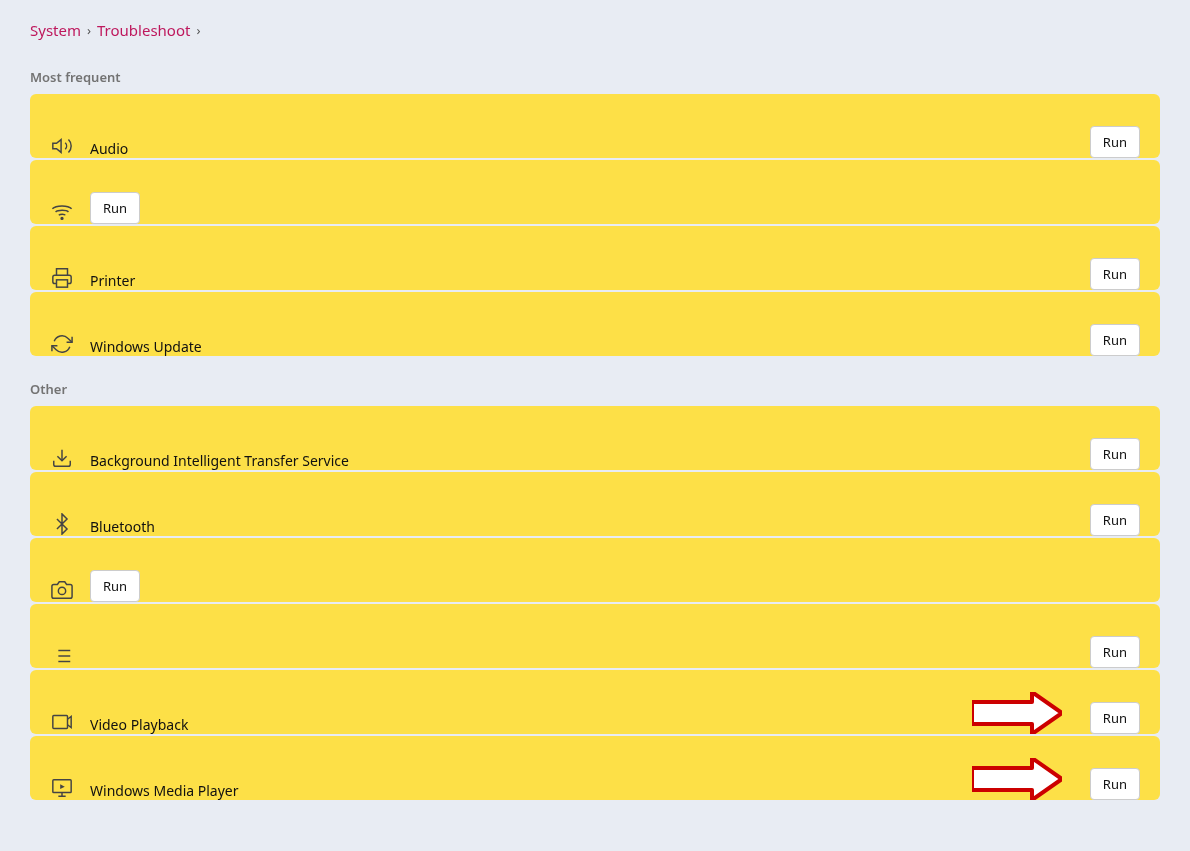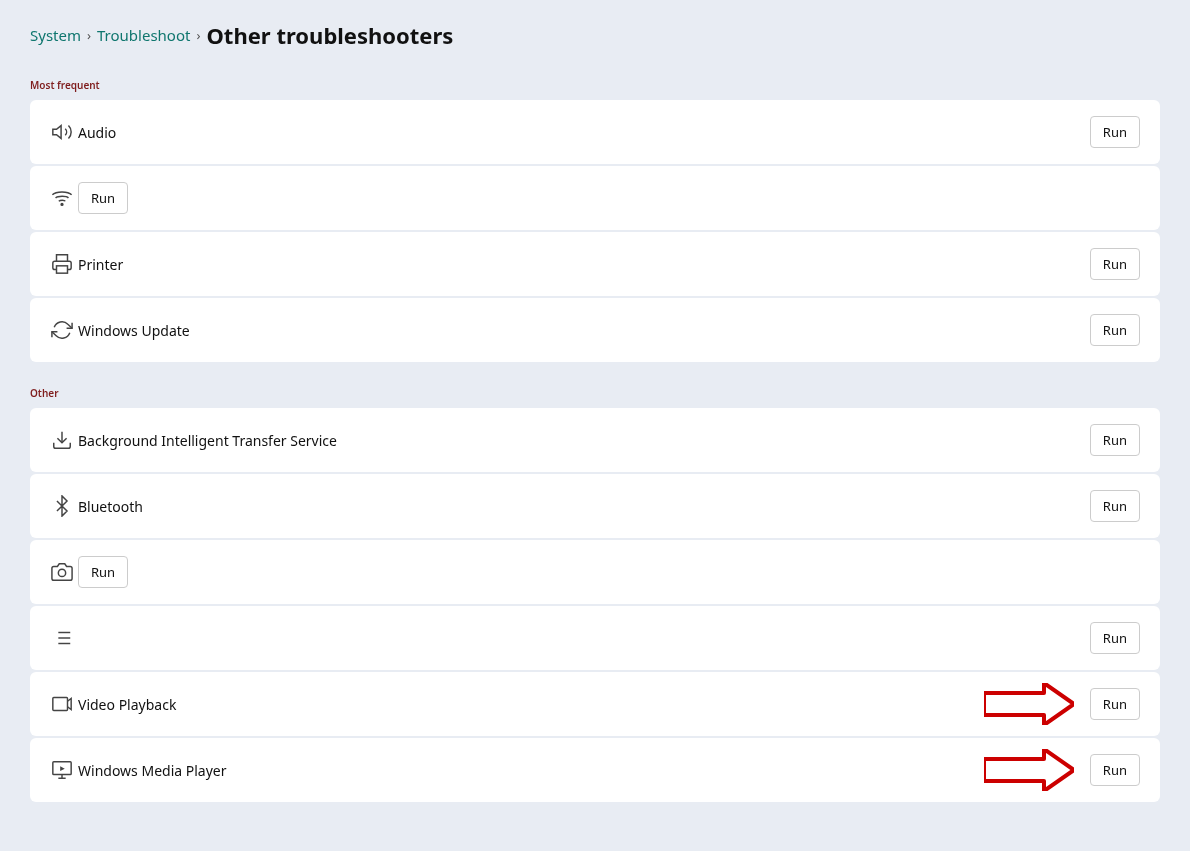--- a/index.html
+++ b/index.html
@@ -13,55 +13,55 @@
     }
 
     .breadcrumb {
       display: flex;
       align-items: center;
       gap: 6px;
       margin-bottom: 28px;
       font-size: 15px;
     }
     .breadcrumb-item {
-      color: #0f766e;
+      color: #be185d;
       cursor: pointer;
     }
     .breadcrumb-separator {
       color: #555;
       font-size: 13px;
     }
     .breadcrumb-current {
       font-weight: 700;
       font-size: 22px;
       color: #111;
     }
 
     .section-label {
-      font-size: 10px;
+      font-size: 13px;
       font-weight: 600;
-      color: #7f1d1d;
+      color: #737373;
       margin-bottom: 8px;
     }
 
     .card-list {
       display: flex;
       flex-direction: column;
       gap: 2px;
       margin-bottom: 24px;
     }
 
     .card {
-      background: #ffffff;
+      background: #fde047;
       border-radius: 6px;
       padding: 0 20px;
       display: flex;
-      align-items: center;
+      align-items: flex-end;
       min-height: 64px;
-      gap: 4px;
+      gap: 16px;
       position: relative;
     }
 
     .card-icon {
       width: 24px;
       height: 24px;
       flex-shrink: 0;
       display: flex;
       align-items: center;
       justify-content: center;
@@ -110,21 +110,20 @@
     }
   </style>
 </head>
 <body>
 
 <div class="breadcrumb">
   <span class="breadcrumb-item">System</span>
   <span class="breadcrumb-separator">›</span>
   <span class="breadcrumb-item">Troubleshoot</span>
   <span class="breadcrumb-separator">›</span>
-  <span class="breadcrumb-current">Other troubleshooters</span>
 </div>
 
 <div class="section-label">Most frequent</div>
 <div class="card-list">
 
   <div class="card">
     <span class="card-icon">
       <svg viewBox="0 0 24 24" fill="none" stroke="currentColor" stroke-width="1.6">
         <polygon points="11,5 6,9 2,9 2,15 6,15 11,19" fill="none"></polygon>
         <path d="M15.54 8.46a5 5 0 0 1 0 7.07"></path>

